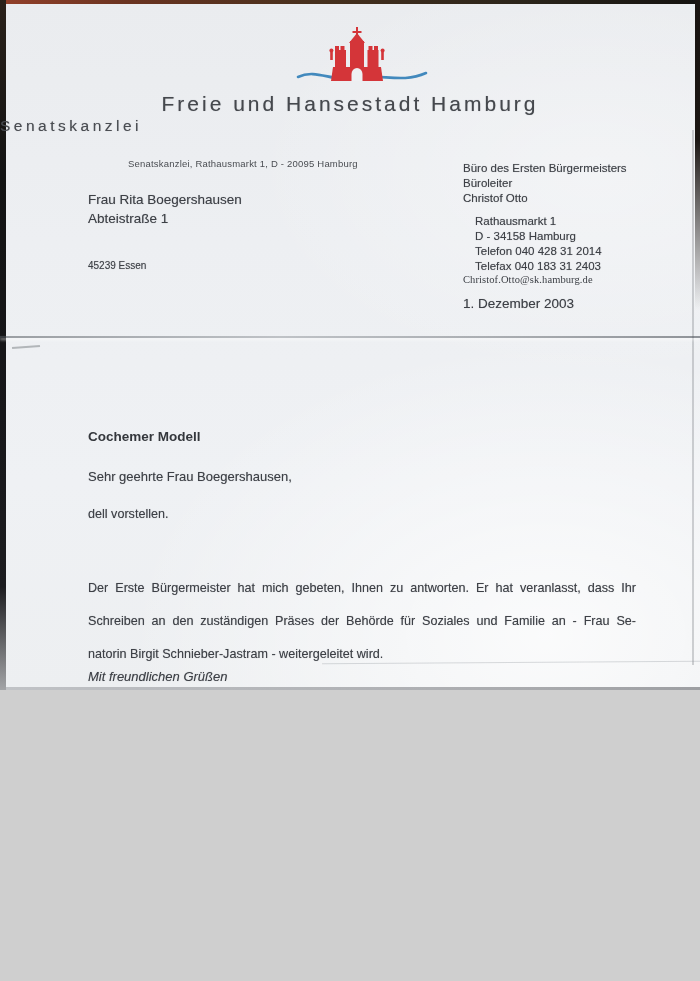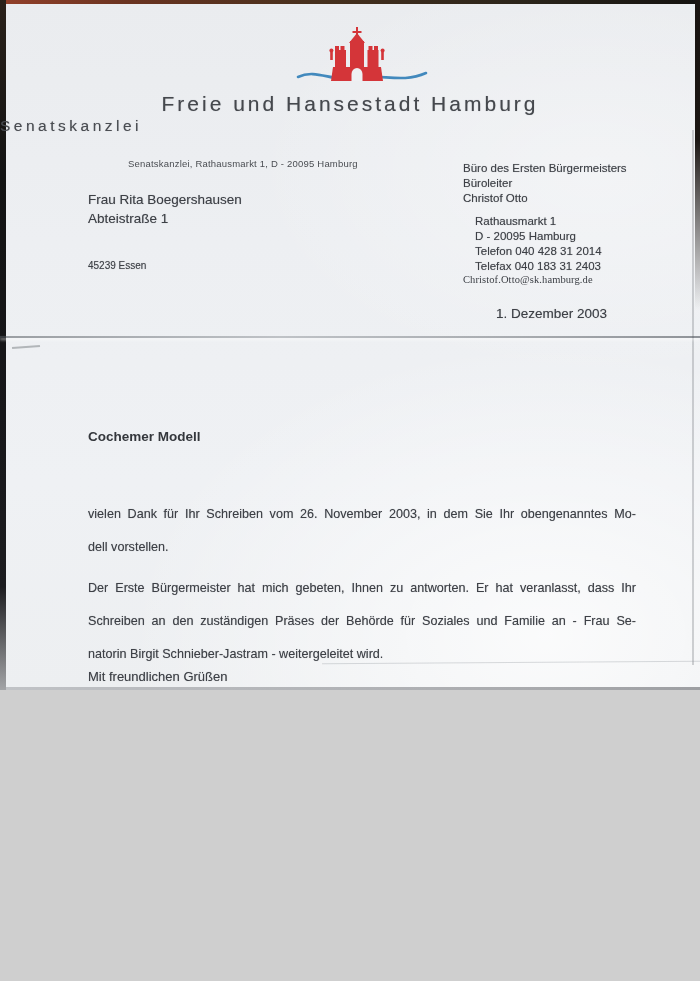--- a/index.html
+++ b/index.html
@@ -46,32 +46,32 @@
 
   .sender-line { position: absolute; left: 88px; top: 158px; font-size: 9.5px;
     letter-spacing: 0.2px; color: #4a4d52; margin-left: 40px; }
 
   .recipient { position: absolute; left: 88px; top: 190px; font-size: 13.5px; line-height: 19px; }
   .recipient-city { position: absolute; left: 88px; top: 260px; font-size: 10px; }
 
   .office { position: absolute; left: 463px; top: 161px; font-size: 11.5px; line-height: 15px; }
   .office-contact { position: absolute; left: 475px; top: 214px; font-size: 11.5px; line-height: 15px; }
   .office-email { position: absolute; left: 463px; top: 274px; font-size: 10.5px; letter-spacing: 0.1px; font-family: Liberation Serif, serif; }
-  .date-line { position: absolute; left: 463px; top: 306px; font-size: 13.5px; margin-left: 33px; }
+  .date-line { position: absolute; left: 463px; top: 296px; font-size: 13.5px; }
 
   .subject { position: absolute; left: 88px; top: 394px; font-size: 13.5px; font-weight: bold; color: #34373c; margin-top: 35px; }
   .salutation { position: absolute; left: 88px; top: 469px; font-size: 13px; }
 
   .para { position: absolute; left: 88px; width: 548px; font-size: 12.6px; color: #3d4046; }
   .para > div { line-height: 33px; text-align: justify; text-align-last: justify; white-space: normal; }
   .para > div:last-child { text-align-last: left; }
   .para-1 { top: 498px; }
   .para-2 { top: 572px; }
 
-  .closing { position: absolute; left: 88px; top: 669px; font-size: 13px; }
+  .closing { position: absolute; left: 88px; top: 669px; font-size: 13px; font-style: italic; }
   .signature { position: absolute; left: 94px; top: 698px; width: 232px; height: 92px; }
 </style>
 </head>
 <body>
 
 <div class="scan">
 
   <div class="edge-top"></div>
   <div class="edge-left"></div>
   <div class="edge-right-top"></div>
@@ -121,32 +121,32 @@
     </div>
   <div class="recipient-city soft">45239 Essen</div>
 
   <div class="office soft">
       <div>Büro des Ersten Bürgermeisters</div>
       <div>Büroleiter</div>
       <div>Christof Otto</div>
     </div>
   <div class="office-contact soft">
       <div>Rathausmarkt 1</div>
-      <div>D - 20095 Hamburg</div>
+      <div>D - 34158 Hamburg</div>
       <div>Telefon 040 428 31 2014</div>
       <div>Telefax 040 183 31 2403</div>
     </div>
   <div class="office-email">Christof.Otto@sk.hamburg.de</div>
   <div class="date-line soft">1. Dezember 2003</div>
 
   <div class="subject">Cochemer Modell</div>
 
+  <div class="salutation soft">Sehr geehrte Frau Boegershausen,</div>
 
   <div class="para para-1 soft">
-      <div>vielen Dank für Ihr Schreiben vom 26. November 2003, in dem Sie Ihr obengenanntes Mo-</div>
       <div>dell vorstellen.</div>
     </div>
   <div class="para para-2 soft">
       <div>Der Erste Bürgermeister hat mich gebeten, Ihnen zu antworten. Er hat veranlasst, dass Ihr</div>
       <div>Schreiben an den zuständigen Präses der Behörde für Soziales und Familie an - Frau Se-</div>
       <div>natorin Birgit Schnieber-Jastram - weitergeleitet wird.</div>
     </div>
 
   <div class="closing soft">Mit freundlichen Grüßen</div>
 

